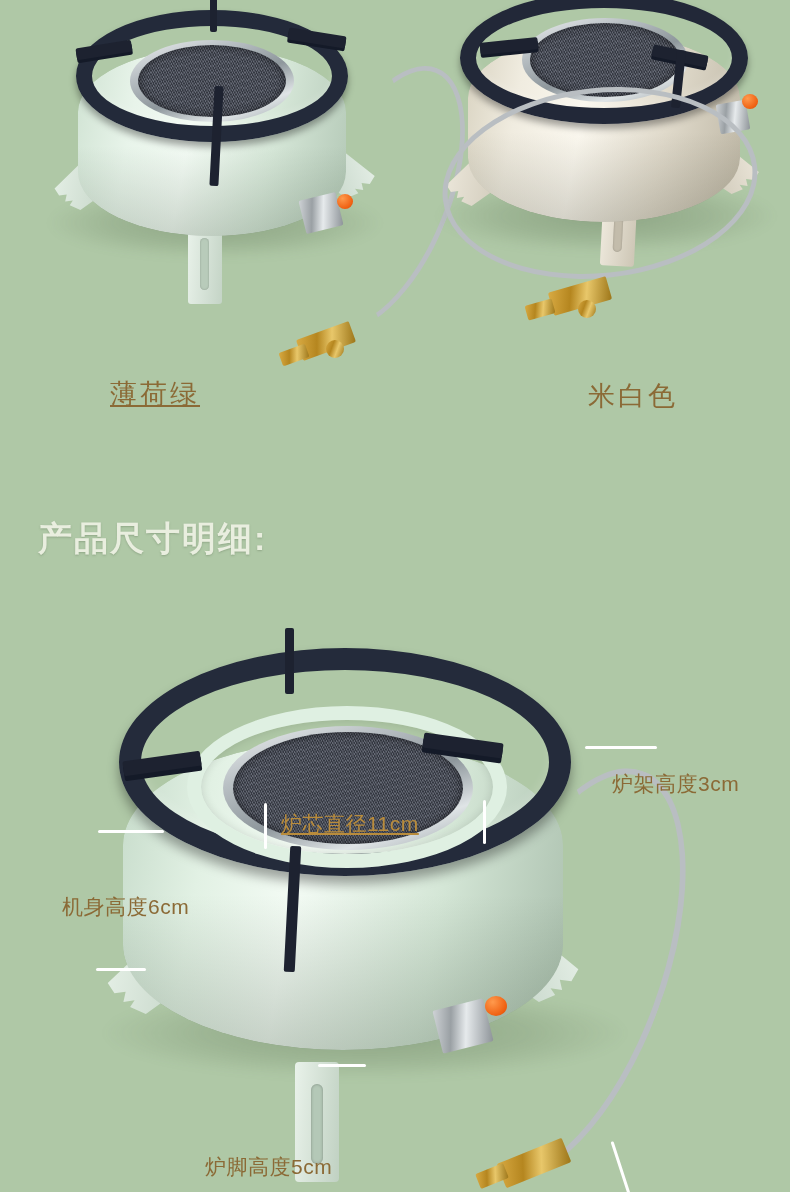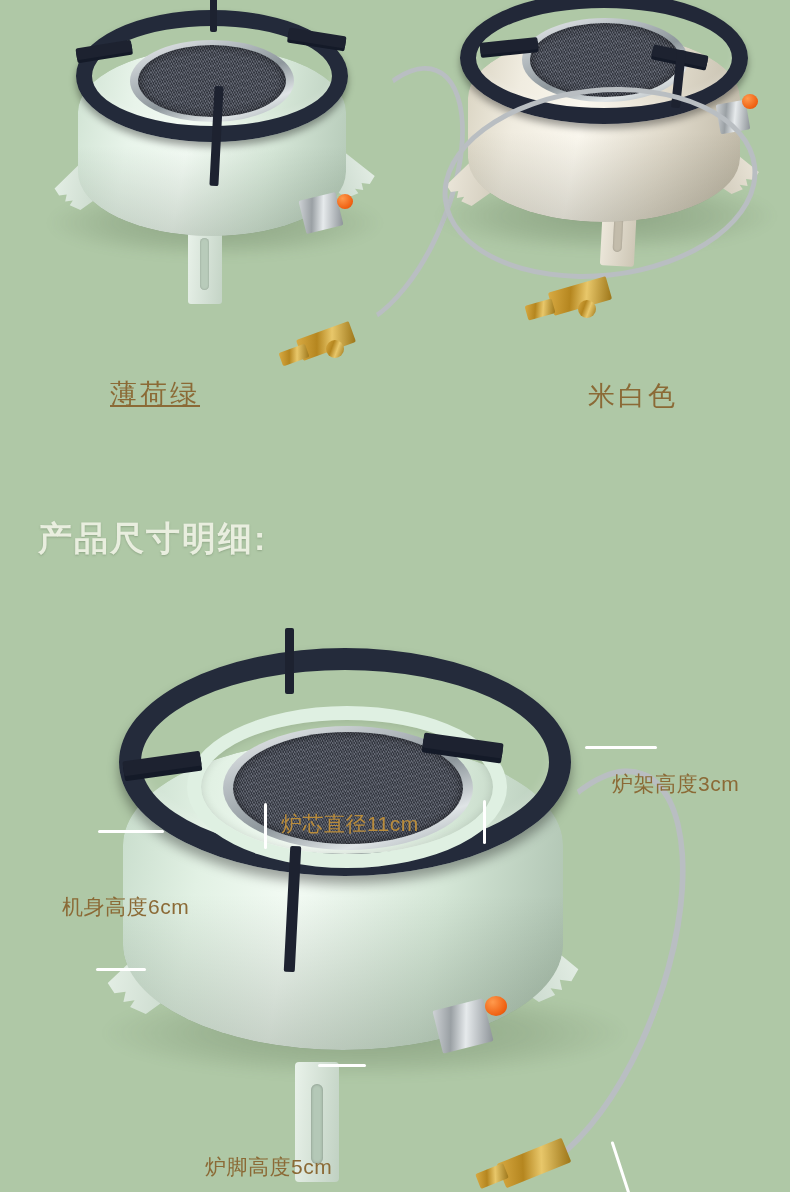--- a/index.html
+++ b/index.html
@@ -294,21 +294,21 @@
 
       <div class="brass" style="left:404px; top:540px; width:70px; height:26px; transform:rotate(-22deg);"></div>
       <div class="brass" style="left:382px; top:558px; width:30px; height:16px; transform:rotate(-22deg);"></div>
     </div>
 
     <div class="leader" style="left:585px; top:746px; width:72px;"></div>
     <span class="dim-label" style="left:612px; top:770px;">炉架高度3cm</span>
 
     <div class="leader-v" style="left:264px; top:803px; height:46px;"></div>
     <div class="leader-v" style="left:483px; top:800px; height:44px;"></div>
-    <span class="dim-label on-dark" style="left:281px; top:810px;">炉芯直径11cm</span>
+    <span class="dim-label on-dark" style="left:281px; top:810px;text-decoration:underline;">炉芯直径11cm</span>
 
     <div class="leader" style="left:98px; top:830px; width:66px;"></div>
     <div class="leader" style="left:96px; top:968px; width:50px;"></div>
     <span class="dim-label" style="left:62px; top:893px;">机身高度6cm</span>
 
     <div class="leader" style="left:318px; top:1064px; width:48px;"></div>
     <span class="dim-label" style="left:205px; top:1131px;margin-top:22px;">炉脚高度5cm</span>
 
     <div class="leader-diag" style="left:612px; top:1140px; width:64px; transform:rotate(72deg);"></div>
   </div>

